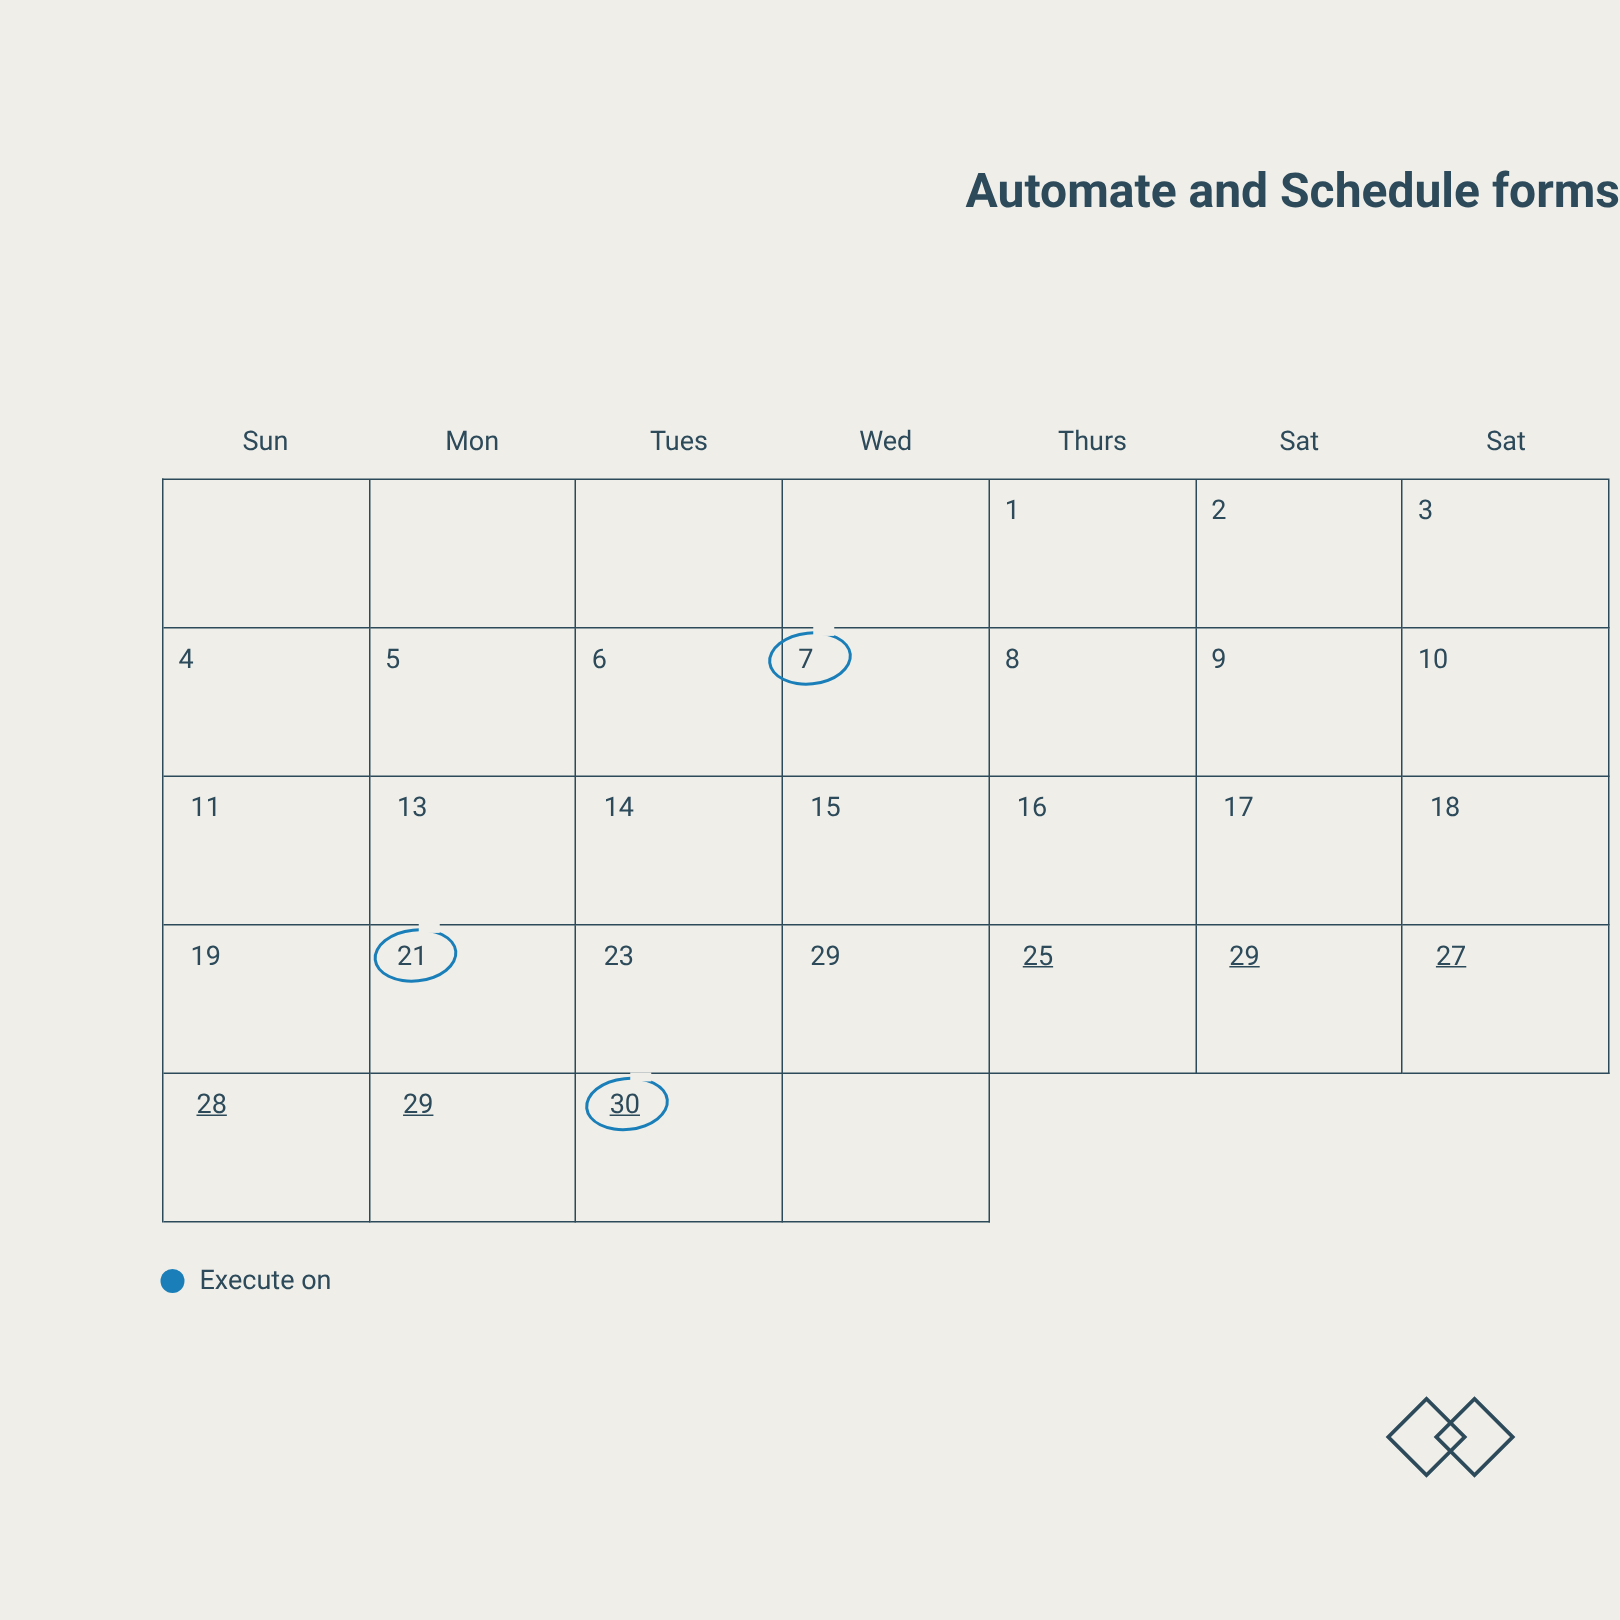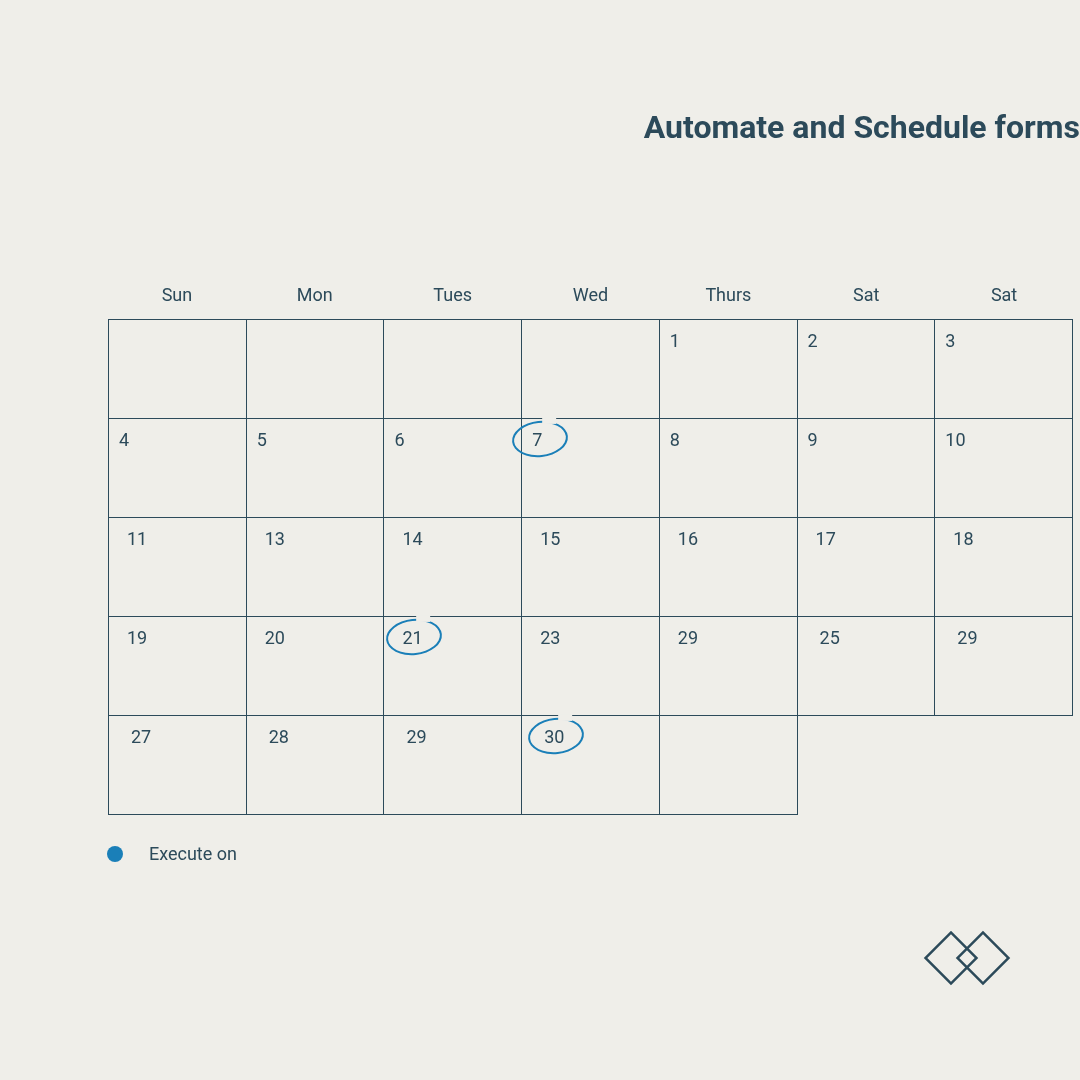--- a/index.html
+++ b/index.html
@@ -50,20 +50,21 @@
   .cell .num {
     position: absolute;
     top: 10px;
     left: 10px;
   }
   .cell.pad .num {
     left: 18px;
   }
   .cell.pad2 .num {
     left: 22px;
+    text-decoration: underline;
   }
   .circle {
     position: absolute;
     width: 56px;
     height: 36px;
     border: 2px solid #1a7fb8;
     border-radius: 50%;
     transform: rotate(-6deg);
     pointer-events: none;
   }
@@ -76,21 +77,21 @@
     height: 6px;
     background: #efeee9;
     transform: rotate(6deg);
   }
   .legend {
     position: absolute;
     left: 107px;
     top: 843px;
     display: flex;
     align-items: center;
-    gap: 26px;
+    gap: 10px;
     color: #2c4a5a;
     font-size: 18px;
   }
   .dot {
     width: 16px;
     height: 16px;
     border-radius: 50%;
     background: #1a7fb8;
   }
   .logo {
@@ -168,23 +169,20 @@
       <div class="cell pad">
         <span class="num">17</span>
       </div>
       <div class="cell pad">
         <span class="num">18</span>
       </div>
       <div class="cell pad">
         <span class="num">19</span>
       </div>
       <div class="cell pad">
-        <span class="num">20</span>
-      </div>
-      <div class="cell pad">
         <span class="num">21</span>
         <div class="circle" style="left: 2px; top: 2px;"></div>
       </div>
       <div class="cell pad">
         <span class="num">23</span>
       </div>
       <div class="cell pad">
         <span class="num">29</span>
       </div>
       <div class="cell pad2">

